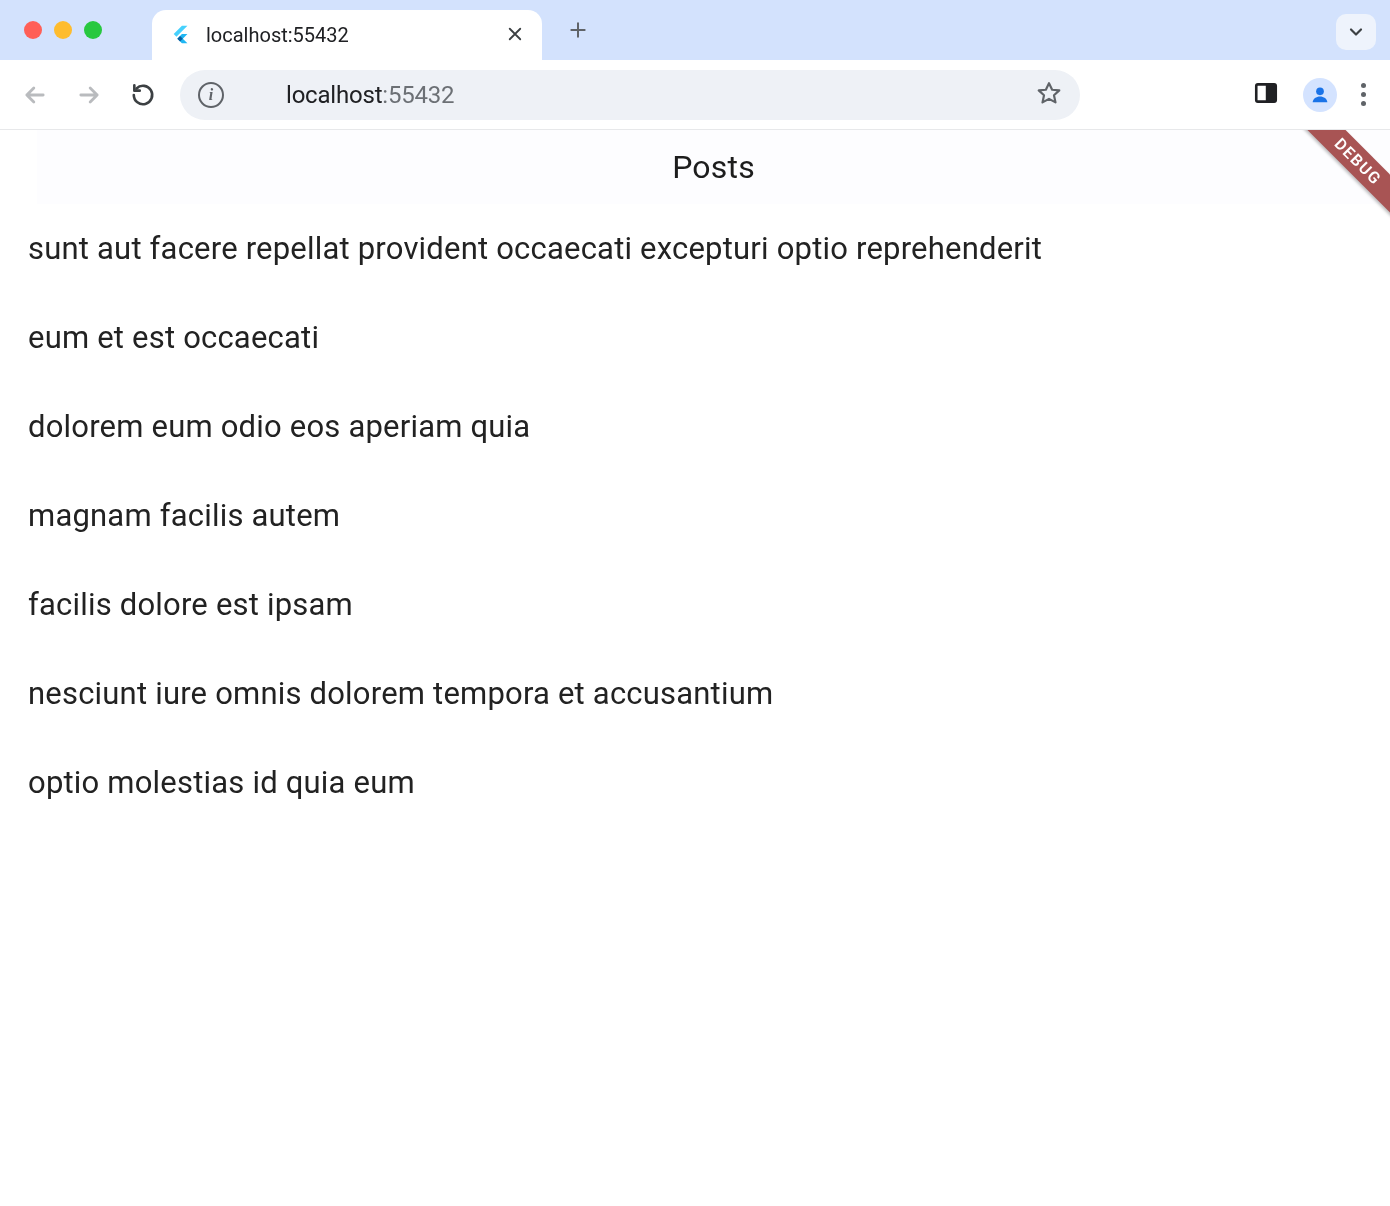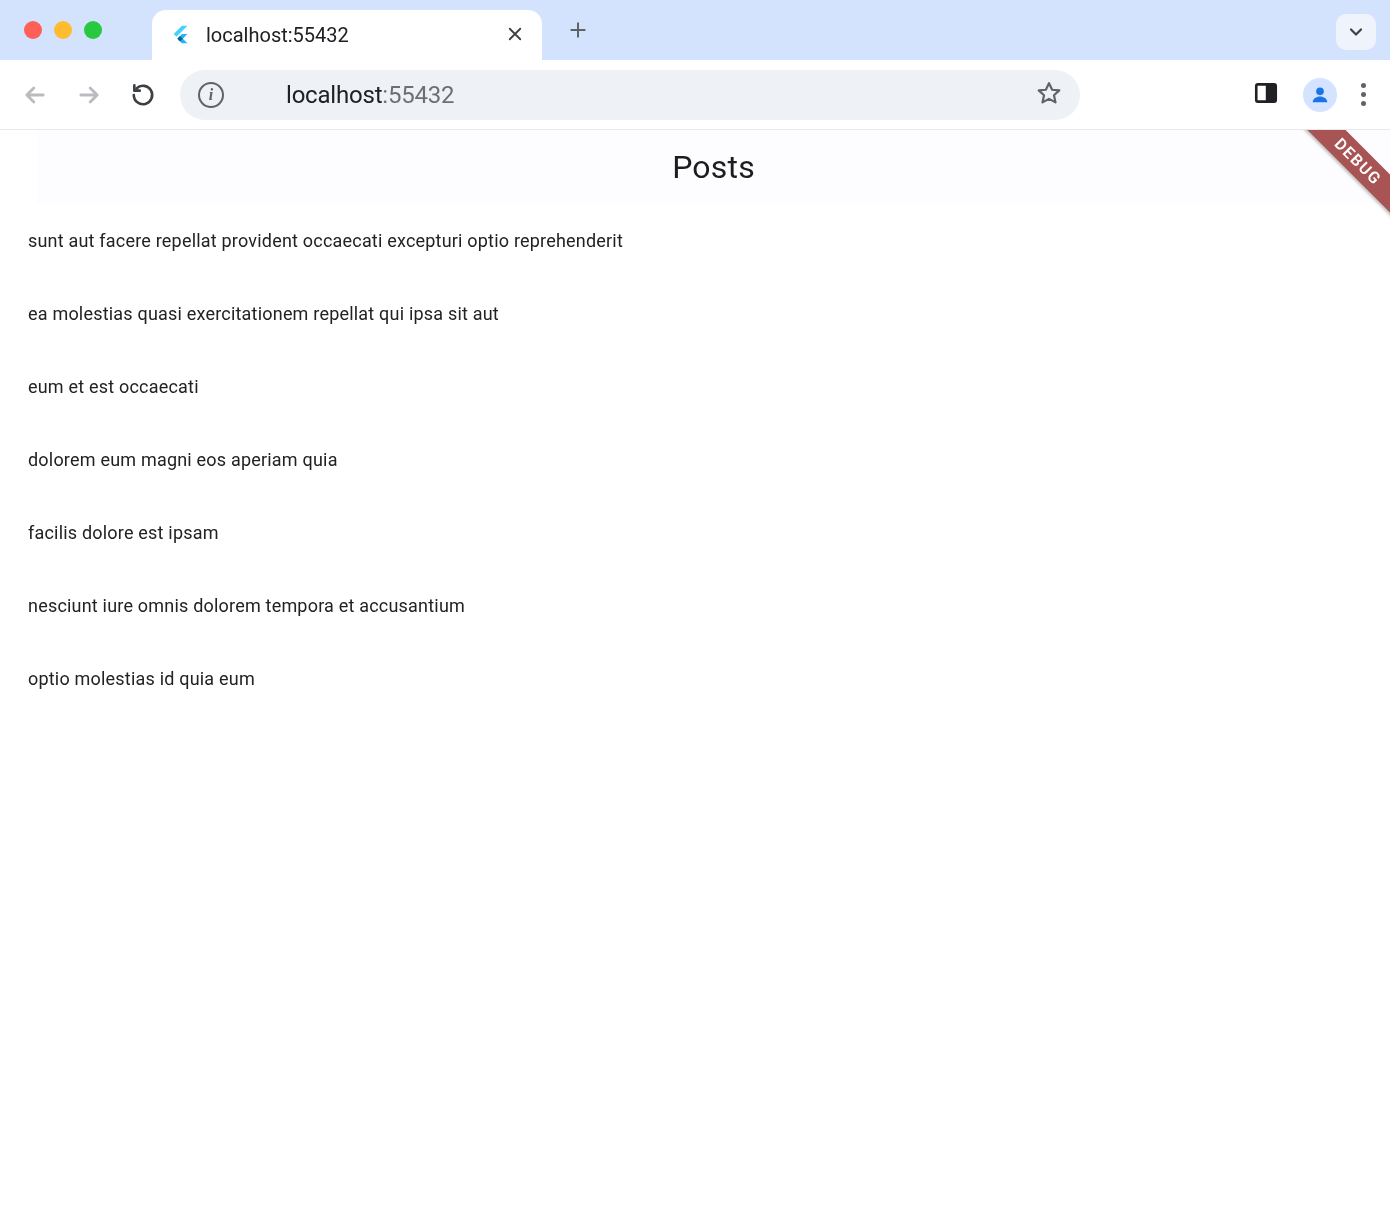--- a/index.html
+++ b/index.html
@@ -133,21 +133,21 @@
       height: 74px;
       background: #fdfdff;
       display:flex; align-items:center; justify-content:center;margin-left:37px;
     }
     .app-title { font-size: 32px; color:#1d1d1d; font-weight: 400; letter-spacing: .2px; }
 
     .post-list {
       padding: 0 28px;
     }
     .post-item {
-      font-size: 18px;
+      font-size: 31px;
       color:#222;
       padding: 26px 0;
       letter-spacing: .2px;
     }
 
     .debug-banner {
       position: absolute;
       top: 18px; right: -48px;
       width: 160px;
       background: #a85454;
@@ -258,20 +258,20 @@
 
 <div class="app-viewport">
   <div class="debug-banner">DEBUG</div>
 
   <div class="app-bar">
     <div class="app-title">Posts</div>
   </div>
 
   <div class="post-list" id="post-list">
       <div class="post-item">sunt aut facere repellat provident occaecati excepturi optio reprehenderit</div>
-      <div class="post-item">ea molestias quasi exercitationem repellat qui ipsa sit aut</div>
       <div class="post-item">eum et est occaecati</div>
-      <div class="post-item">dolorem eum magni eos aperiam quia</div>
+      <div class="post-item">dolorem eum odio eos aperiam quia</div>
+      <div class="post-item">magnam facilis autem</div>
       <div class="post-item">facilis dolore est ipsam</div>
       <div class="post-item">nesciunt iure omnis dolorem tempora et accusantium</div>
       <div class="post-item">optio molestias id quia eum</div>
     </div>
 </div>
 
 </body></html>

